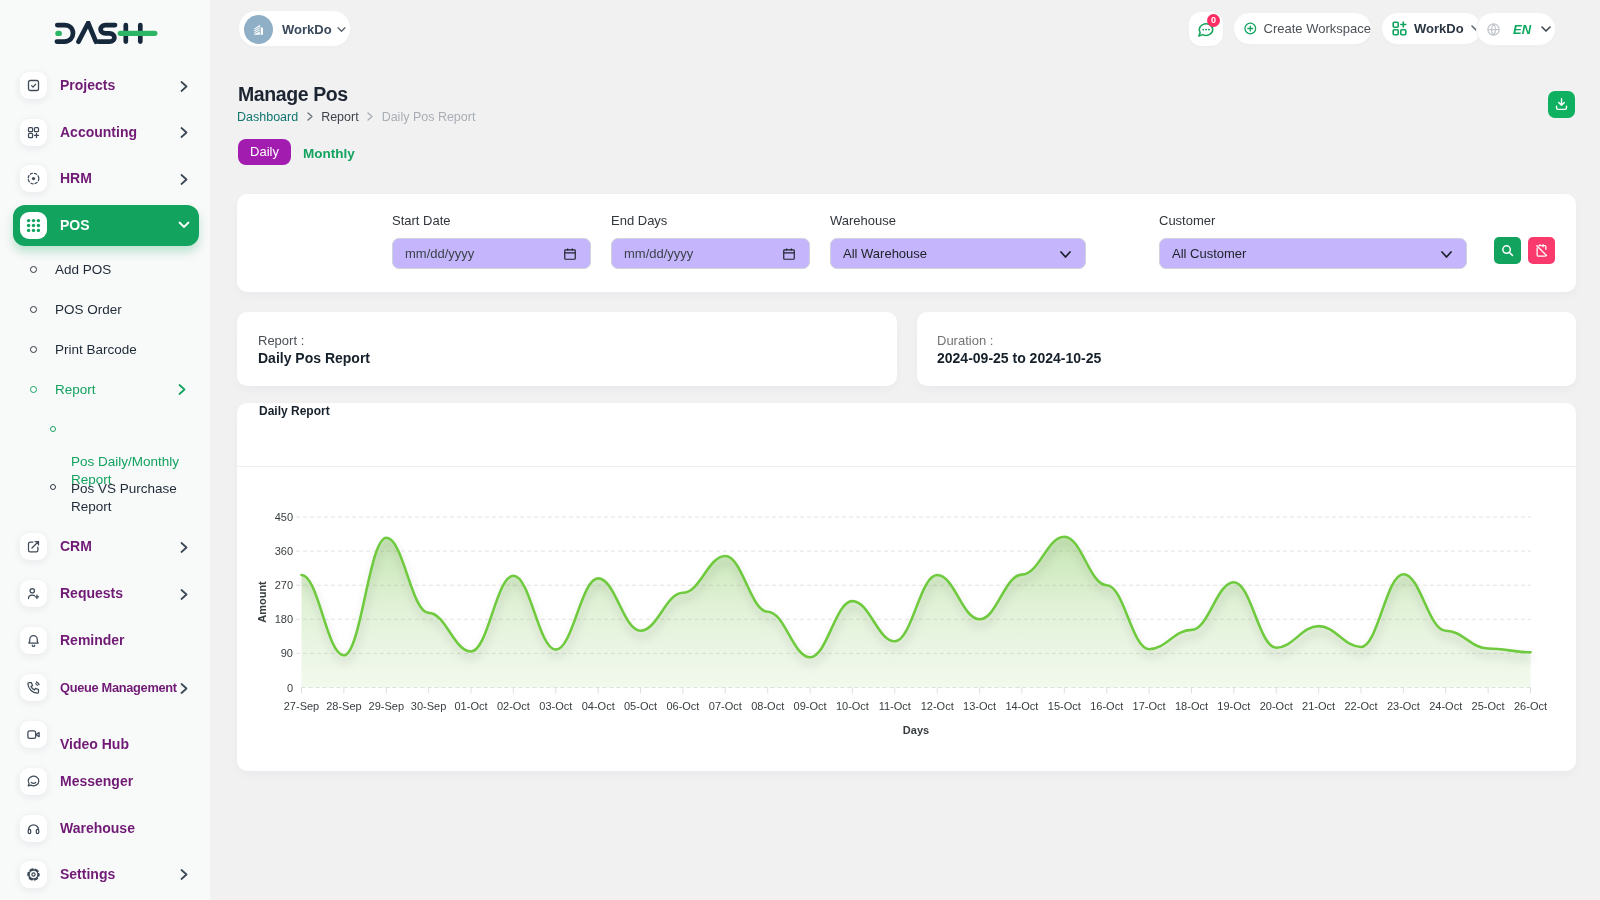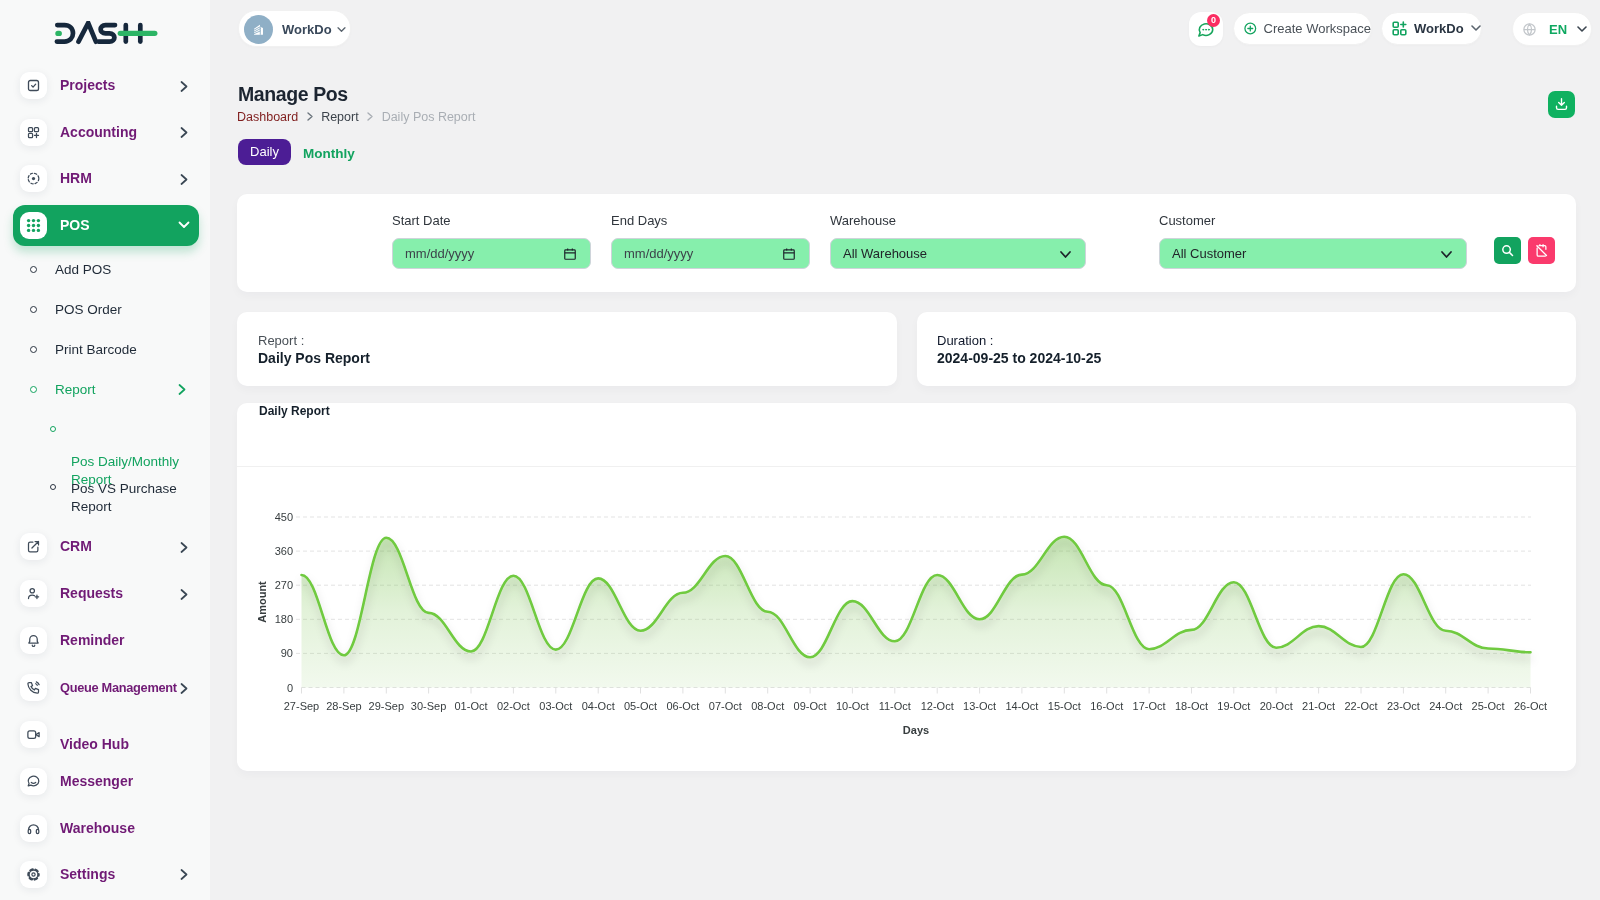--- a/index.html
+++ b/index.html
@@ -13,21 +13,21 @@
 .mtext { position:absolute; left:60px; font-size:14px; font-weight:600; color:#701a75; line-height:27px; white-space:nowrap; }
 .sub { position:absolute; font-size:13.5px; font-weight:500; color:#1f2a37; }
 .bullet { position:absolute; width:7px; height:7px; border-radius:50%; border:1.8px solid #2a3441; background:#fff; }
 .bullet.g { border-color:#12a35f; }
 .green { color:#12a35f !important; }
 
 .pill { position:absolute; background:#fff; border:1px solid #f1f1f1; border-radius:17px;
   display:flex; align-items:center; box-shadow:0 1px 3px rgba(0,0,0,0.02); }
 .card { position:absolute; background:#fff; border-radius:10px; box-shadow:0 4px 10px rgba(30,40,60,0.03); }
 .lbl { position:absolute; font-size:13px; color:#30363d; }
-.inp { position:absolute; height:31px; background:#86efac; border:1px solid #ced4da; border-radius:7px;
+.inp { position:absolute; height:31px; background:#c4b5fd; border:1px solid #ced4da; border-radius:7px;
   font-size:13px; color:#3c434a; display:flex; align-items:center; padding:0 12px; }
 </style>
 </head>
 <body>
 
 <div id="sidebar"></div>
 
 <svg class="abs" style="left:54px;top:21px;" width="106" height="24" viewBox="0 0 106 24">
   <g fill="none" stroke="#16283c" stroke-width="4.7" stroke-linecap="round">
     <path d="M3.3 4.1 H10.5 C15.6 4.1 19 7.7 19 12.3 C19 16.9 15.6 20.6 10.5 20.6 H2.9"></path>
@@ -232,45 +232,45 @@
     <rect x="1.2" y="8.8" width="5" height="5" rx="1"></rect>
     <rect x="8.8" y="8.8" width="5" height="5" rx="1"></rect>
     <path d="M11.3 1 V6 M8.8 3.5 H13.8" stroke-linecap="round"></path>
   </svg>
   <span style="margin-left:7px;font-size:13px;font-weight:700;color:#2b3643;">WorkDo</span>
   <svg style="margin-left:7px;" width="10" height="7" viewBox="0 0 10 7">
       <path d="M1 1 L5 5 L9 1" fill="none" stroke="#5a646e" stroke-width="1.6" stroke-linecap="round" stroke-linejoin="round"></path>
     </svg>
 </div>
 
-<div class="pill" style="left:1512px;top:12px;width:80px;height:34px;border-radius:17px;">
+<div class="pill" style="left:1476px;top:12px;width:80px;height:34px;border-radius:17px;font-style:italic;">
   <svg style="margin-left:9px;" width="15" height="15" viewBox="0 0 24 24" fill="none" stroke="#c3c7cb" stroke-width="2">
     <circle cx="12" cy="12" r="9"></circle>
       <path d="M3 12 H21 M12 3 a14 14 0 0 1 0 18 M12 3 a14 14 0 0 0 0 18"></path>
   </svg>
   <span style="margin-left:12px;font-size:13px;font-weight:700;color:#0ea860;">EN</span>
   <svg style="margin-left:10px;" width="10" height="7" viewBox="0 0 10 7">
       <path d="M1 1 L5 5 L9 1" fill="none" stroke="#3c4650" stroke-width="1.6" stroke-linecap="round" stroke-linejoin="round"></path>
     </svg>
 </div>
 
 <div class="abs" style="left:238px;top:83px;font-size:19.5px;font-weight:700;letter-spacing:-0.4px;color:#1c2531;">Manage Pos</div>
 <div class="abs" style="left:237px;top:110px;font-size:12.5px;">
-  <span style="color:#7f1d1d;">Dashboard</span>
+  <span style="color:#0f766e;">Dashboard</span>
   <svg width="8" height="9" viewBox="0 0 8 9" style="margin:0 4px;">
       <path d="M2 1 L6 4.5 L2 8" fill="none" stroke="#6c757d" stroke-width="1.4" stroke-linecap="round" stroke-linejoin="round"></path>
     </svg>
   <span style="color:#3c434b;font-weight:500;">Report</span>
   <svg width="8" height="9" viewBox="0 0 8 9" style="margin:0 4px;">
       <path d="M2 1 L6 4.5 L2 8" fill="none" stroke="#a9aeb4" stroke-width="1.4" stroke-linecap="round" stroke-linejoin="round"></path>
     </svg>
   <span style="color:#a9aeb4;">Daily Pos Report</span>
 </div>
 
-<div class="abs" style="left:238px;top:139px;width:53px;height:26px;background:#4c1d95;border-radius:8px;color:#fff;font-size:13px;text-align:center;line-height:26px;">Daily</div>
+<div class="abs" style="left:238px;top:139px;width:53px;height:26px;background:#a21caf;border-radius:8px;color:#fff;font-size:13px;text-align:center;line-height:26px;">Daily</div>
 <div class="abs" style="left:303px;top:146px;font-size:13.5px;font-weight:600;color:#12a35f;">Monthly</div>
 
 <div class="abs" style="left:1548px;top:91px;width:27px;height:27px;background:#0fb160;border-radius:7px;"></div>
 <svg class="abs" style="left:1554px;top:96px;" width="15" height="16" viewBox="0 0 24 24" fill="none" stroke="#fff" stroke-width="2.2" stroke-linecap="round" stroke-linejoin="round">
   <path d="M12 3.5 V13.5 M7.5 9.5 L12 14 L16.5 9.5 M4 15.5 V18 a2.5 2.5 0 0 0 2.5 2.5 H17.5 A2.5 2.5 0 0 0 20 18 V15.5"></path>
 </svg>
 
 <div class="card" style="left:237px;top:194px;width:1339px;height:98px;"></div>
 <div class="lbl" style="left:392px;top:213px;">Start Date</div>
 <div class="lbl" style="left:611px;top:213px;">End Days</div>
@@ -309,21 +309,21 @@
 <div class="abs" style="left:1528px;top:237px;width:27px;height:27px;background:#fa3a6c;border-radius:5px;"></div>
 <svg class="abs" style="left:1534px;top:243px;" width="15" height="15" viewBox="0 0 24 24" fill="none" stroke="#fff" stroke-width="2" stroke-linecap="round" stroke-linejoin="round">
   <path d="M19 10 V6 a2 2 0 0 0 -2-2 H8 M4.5 4.5 L20 20 M5 8 V19 a2 2 0 0 0 2 2 h11 M5 4 V5 M9.5 2.5 V4 M14.5 2.5 V6"></path>
 </svg>
 
 <div class="card" style="left:237px;top:312px;width:660px;height:74px;"></div>
 <div class="abs" style="left:258px;top:333px;font-size:13px;color:#495057;">Report :</div>
 <div class="abs" style="left:258px;top:350px;font-size:14px;font-weight:700;color:#15202b;">Daily Pos Report</div>
 
 <div class="card" style="left:917px;top:312px;width:659px;height:74px;"></div>
-<div class="abs" style="left:937px;top:333px;font-size:13px;color:#0f172a;">Duration :</div>
+<div class="abs" style="left:937px;top:333px;font-size:13px;color:#737373;">Duration :</div>
 <div class="abs" style="left:937px;top:350px;font-size:14px;font-weight:700;color:#15202b;">2024-09-25 to 2024-10-25</div>
 
 <div class="card" style="left:237px;top:403px;width:1339px;height:368px;"></div>
 <div class="abs" style="left:259px;top:404px;font-size:12px;font-weight:700;color:#15202b;">Daily Report</div>
 <div class="abs" style="left:237px;top:466px;width:1339px;height:1px;background:#f0f0f0;"></div>
 
 <svg id="chart" class="abs" style="left:0;top:0;" width="1600" height="900" viewBox="0 0 1600 900">
   <defs>
     <linearGradient id="ag" x1="0" y1="517" x2="0" y2="687.5" gradientUnits="userSpaceOnUse">
       <stop offset="0" stop-color="#7cc453" stop-opacity="0.50"></stop>

